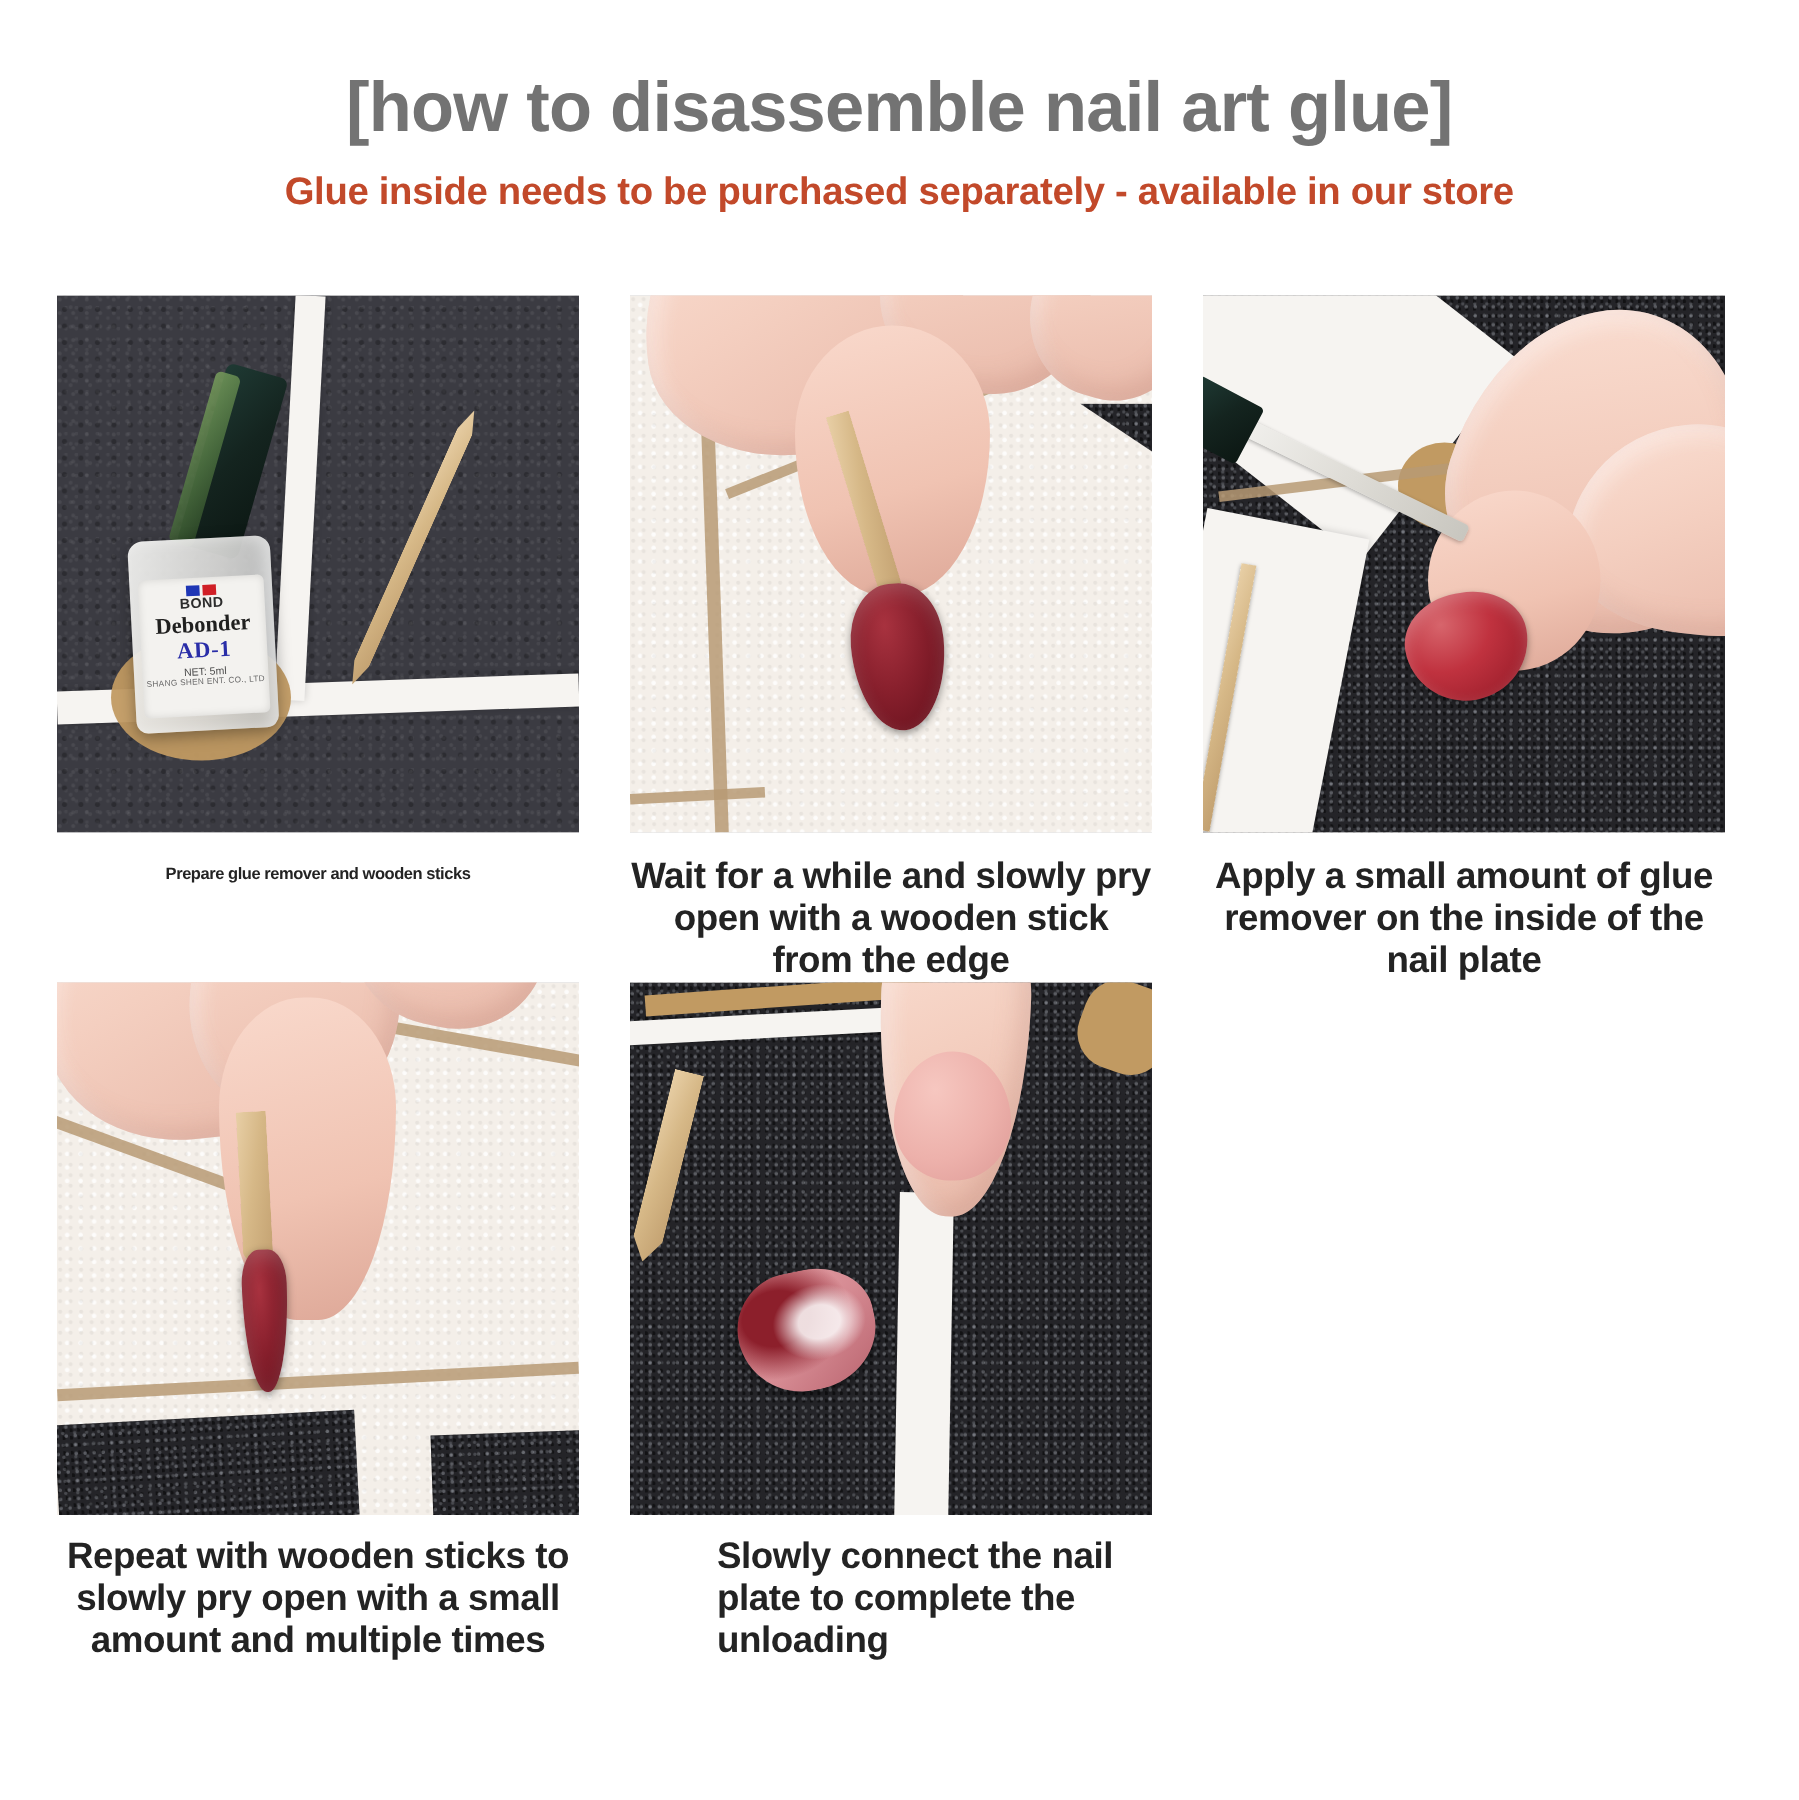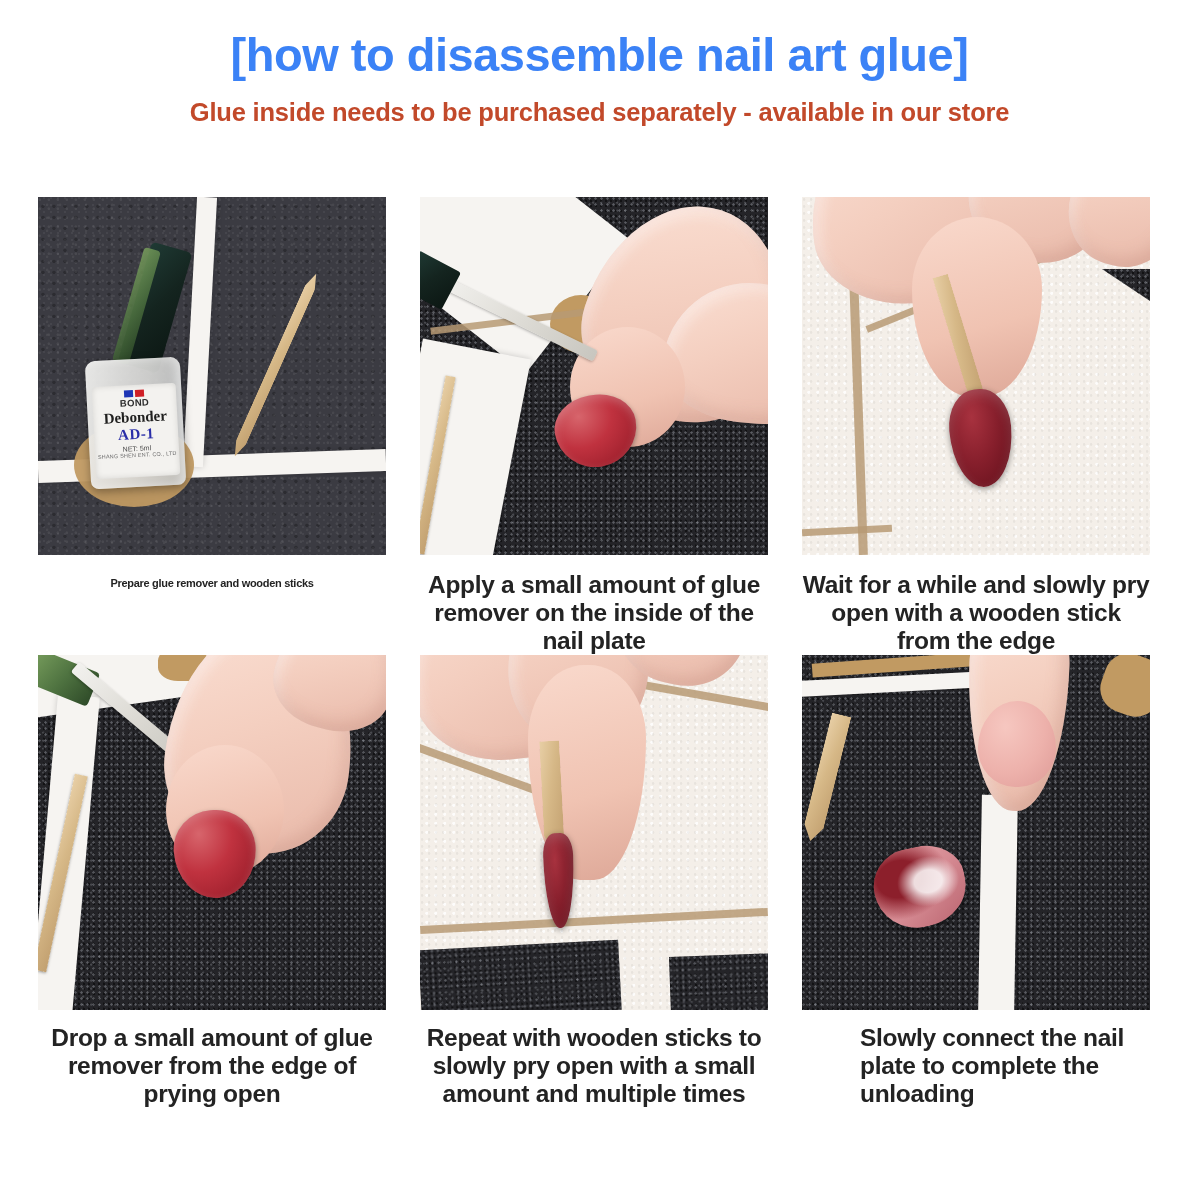--- a/index.html
+++ b/index.html
@@ -19,23 +19,23 @@
 
   
   .header {
     text-align: center;
     padding-top: 30px;
   }
   .page-title {
     font-size: 47px;
     font-weight: bold;
     letter-spacing: -0.5px;
-    color: #3b82f6;
+    color: #737373;
     line-height: 1.08;
-    margin: 0;
+    margin: 16px;
     font-stretch: condensed;
   }
   .page-subtitle {
     font-size: 25.5px;
     font-weight: bold;
     color: #C2492A;
     line-height: 1.1;
     margin: 17px 0 0 0;
     letter-spacing: -0.2px;
   }
@@ -289,20 +289,42 @@
 
         <div class="wood-stick" style="left:232px;top:68px;width:11px;height:200px;transform:rotate(24deg);clip-path:polygon(50% 0,100% 8%,100% 92%,50% 100%,0 92%,0 8%);"></div>
       </div>
     </div>
     <div class="step-caption small">Prepare glue remover and wooden sticks</div>
   </div>
 
   <div class="step-cell">
     <div class="step-photo">
       <div class="scene">
+        <div class="bg-towel"></div>
+        <div class="thin-tan-line" style="left:52px;top:80px;width:9px;height:278px;transform:rotate(-2deg);"></div>
+        <div class="thin-tan-line" style="left:56px;top:84px;width:240px;height:7px;transform:rotate(-22deg);"></div>
+        <div class="thin-tan-line" style="left:0px;top:330px;width:90px;height:7px;transform:rotate(-3deg);"></div>
+        <div class="bg-black-leather" style="left:300px;top:72px;width:60px;height:40px;clip-path:polygon(100% 0,100% 100%,0 0);"></div>
+
+        <div class="finger" style="left:8px;top:-90px;width:215px;height:195px;transform:rotate(-8deg);"></div>
+        <div class="finger" style="left:170px;top:-105px;width:140px;height:170px;transform:rotate(10deg);"></div>
+        <div class="finger" style="left:272px;top:-80px;width:110px;height:150px;transform:rotate(16deg);"></div>
+        <div class="finger-pad" style="left:110px;top:20px;width:130px;height:180px;border-radius:50% 50% 46% 46% / 40% 40% 60% 60%;"></div>
+
+        <div class="wood-stick" style="left:150px;top:76px;width:16px;height:136px;transform:rotate(-17deg);clip-path:polygon(50% 100%,100% 88%,100% 0,0 0,0 88%);"></div>
+
+        <div class="nail-darkred" style="left:148px;top:192px;width:62px;height:98px;transform:rotate(-5deg);border-radius:46% 46% 50% 50% / 40% 40% 60% 60%;"></div>
+      </div>
+    </div>
+    <div class="step-caption">Wait for a while and slowly pry open with a wooden stick from the edge</div>
+  </div>
+
+  <div class="step-cell">
+    <div class="step-photo">
+      <div class="scene">
         <div class="bg-black-leather"></div>
         <div class="white-strip" style="left:-30px;top:-40px;width:210px;height:170px;transform:rotate(38deg);"></div>
         <div class="white-strip" style="left:-20px;top:150px;width:110px;height:230px;transform:rotate(11deg);"></div>
         <div class="tan-strip" style="left:130px;top:98px;width:62px;height:58px;border-radius:50%;"></div>
         <div class="thin-tan-line" style="left:10px;top:120px;width:175px;height:7px;transform:rotate(-7deg);"></div>
 
         <div class="finger" style="left:168px;top:8px;width:200px;height:215px;transform:rotate(18deg);"></div>
         <div class="finger" style="left:244px;top:86px;width:175px;height:140px;transform:rotate(6deg);"></div>
         <div class="finger-pad" style="left:150px;top:130px;width:115px;height:120px;"></div>
 
@@ -310,65 +332,20 @@
 
         <div class="brush-stick" style="left:14px;top:116px;width:170px;height:12px;transform:rotate(26deg);border-radius:3px;"></div>
         <div class="cap-dark" style="left:-14px;top:62px;width:48px;height:42px;transform:rotate(28deg);"></div>
 
         <div class="wood-stick" style="left:10px;top:178px;width:10px;height:180px;transform:rotate(10deg);"></div>
       </div>
     </div>
     <div class="step-caption">Apply a small amount of glue remover on the inside of the nail plate</div>
   </div>
 
-  <div class="step-cell">
-    <div class="step-photo">
-      <div class="scene">
-        <div class="bg-towel"></div>
-        <div class="thin-tan-line" style="left:52px;top:80px;width:9px;height:278px;transform:rotate(-2deg);"></div>
-        <div class="thin-tan-line" style="left:56px;top:84px;width:240px;height:7px;transform:rotate(-22deg);"></div>
-        <div class="thin-tan-line" style="left:0px;top:330px;width:90px;height:7px;transform:rotate(-3deg);"></div>
-        <div class="bg-black-leather" style="left:300px;top:72px;width:60px;height:40px;clip-path:polygon(100% 0,100% 100%,0 0);"></div>
-
-        <div class="finger" style="left:8px;top:-90px;width:215px;height:195px;transform:rotate(-8deg);"></div>
-        <div class="finger" style="left:170px;top:-105px;width:140px;height:170px;transform:rotate(10deg);"></div>
-        <div class="finger" style="left:272px;top:-80px;width:110px;height:150px;transform:rotate(16deg);"></div>
-        <div class="finger-pad" style="left:110px;top:20px;width:130px;height:180px;border-radius:50% 50% 46% 46% / 40% 40% 60% 60%;"></div>
-
-        <div class="wood-stick" style="left:150px;top:76px;width:16px;height:136px;transform:rotate(-17deg);clip-path:polygon(50% 100%,100% 88%,100% 0,0 0,0 88%);"></div>
-
-        <div class="nail-darkred" style="left:148px;top:192px;width:62px;height:98px;transform:rotate(-5deg);border-radius:46% 46% 50% 50% / 40% 40% 60% 60%;"></div>
-      </div>
-    </div>
-    <div class="step-caption">Wait for a while and slowly pry open with a wooden stick from the edge</div>
-  </div>
-
-  <div class="step-cell row2">
-    <div class="step-photo">
-      <div class="scene">
-        <div class="bg-black-leather"></div>
-        <div class="white-strip" style="left:-10px;top:-10px;width:190px;height:60px;transform:rotate(-8deg);"></div>
-        <div class="white-strip" style="left:6px;top:40px;width:42px;height:320px;transform:rotate(5deg);"></div>
-        <div class="tan-strip" style="left:120px;top:-8px;width:50px;height:34px;border-radius:40%;"></div>
-
-        <div class="cap-green" style="left:-12px;top:4px;width:70px;height:36px;transform:rotate(22deg);"></div>
-
-        <div class="brush-stick" style="left:20px;top:52px;width:145px;height:13px;transform:rotate(40deg);border-radius:3px;"></div>
-
-        <div class="finger" style="left:130px;top:-32px;width:185px;height:230px;transform:rotate(8deg);"></div>
-        <div class="finger" style="left:238px;top:-45px;width:120px;height:120px;transform:rotate(14deg);"></div>
-        <div class="finger-pad" style="left:128px;top:90px;width:118px;height:130px;"></div>
-
-        <div class="nail-red" style="left:136px;top:155px;width:82px;height:88px;transform:rotate(-4deg);"></div>
-
-        <div class="wood-stick" style="left:16px;top:118px;width:13px;height:200px;transform:rotate(12deg);"></div>
-      </div>
-    </div>
-    <div class="step-caption">Drop a small amount of glue remover from the edge of prying open</div>
-  </div>
 
   <div class="step-cell row2">
     <div class="step-photo">
       <div class="scene">
         <div class="bg-towel"></div>
         <div class="thin-tan-line" style="left:-10px;top:122px;width:200px;height:8px;transform:rotate(20deg);"></div>
         <div class="thin-tan-line" style="left:0px;top:262px;width:348px;height:8px;transform:rotate(-3deg);"></div>
         <div class="thin-tan-line" style="left:200px;top:36px;width:160px;height:8px;transform:rotate(10deg);"></div>
         <div class="bg-black-leather" style="left:0px;top:290px;width:200px;height:70px;transform:rotate(-3deg);"></div>
         <div class="bg-black-leather" style="left:250px;top:300px;width:110px;height:60px;transform:rotate(-2deg);"></div>

